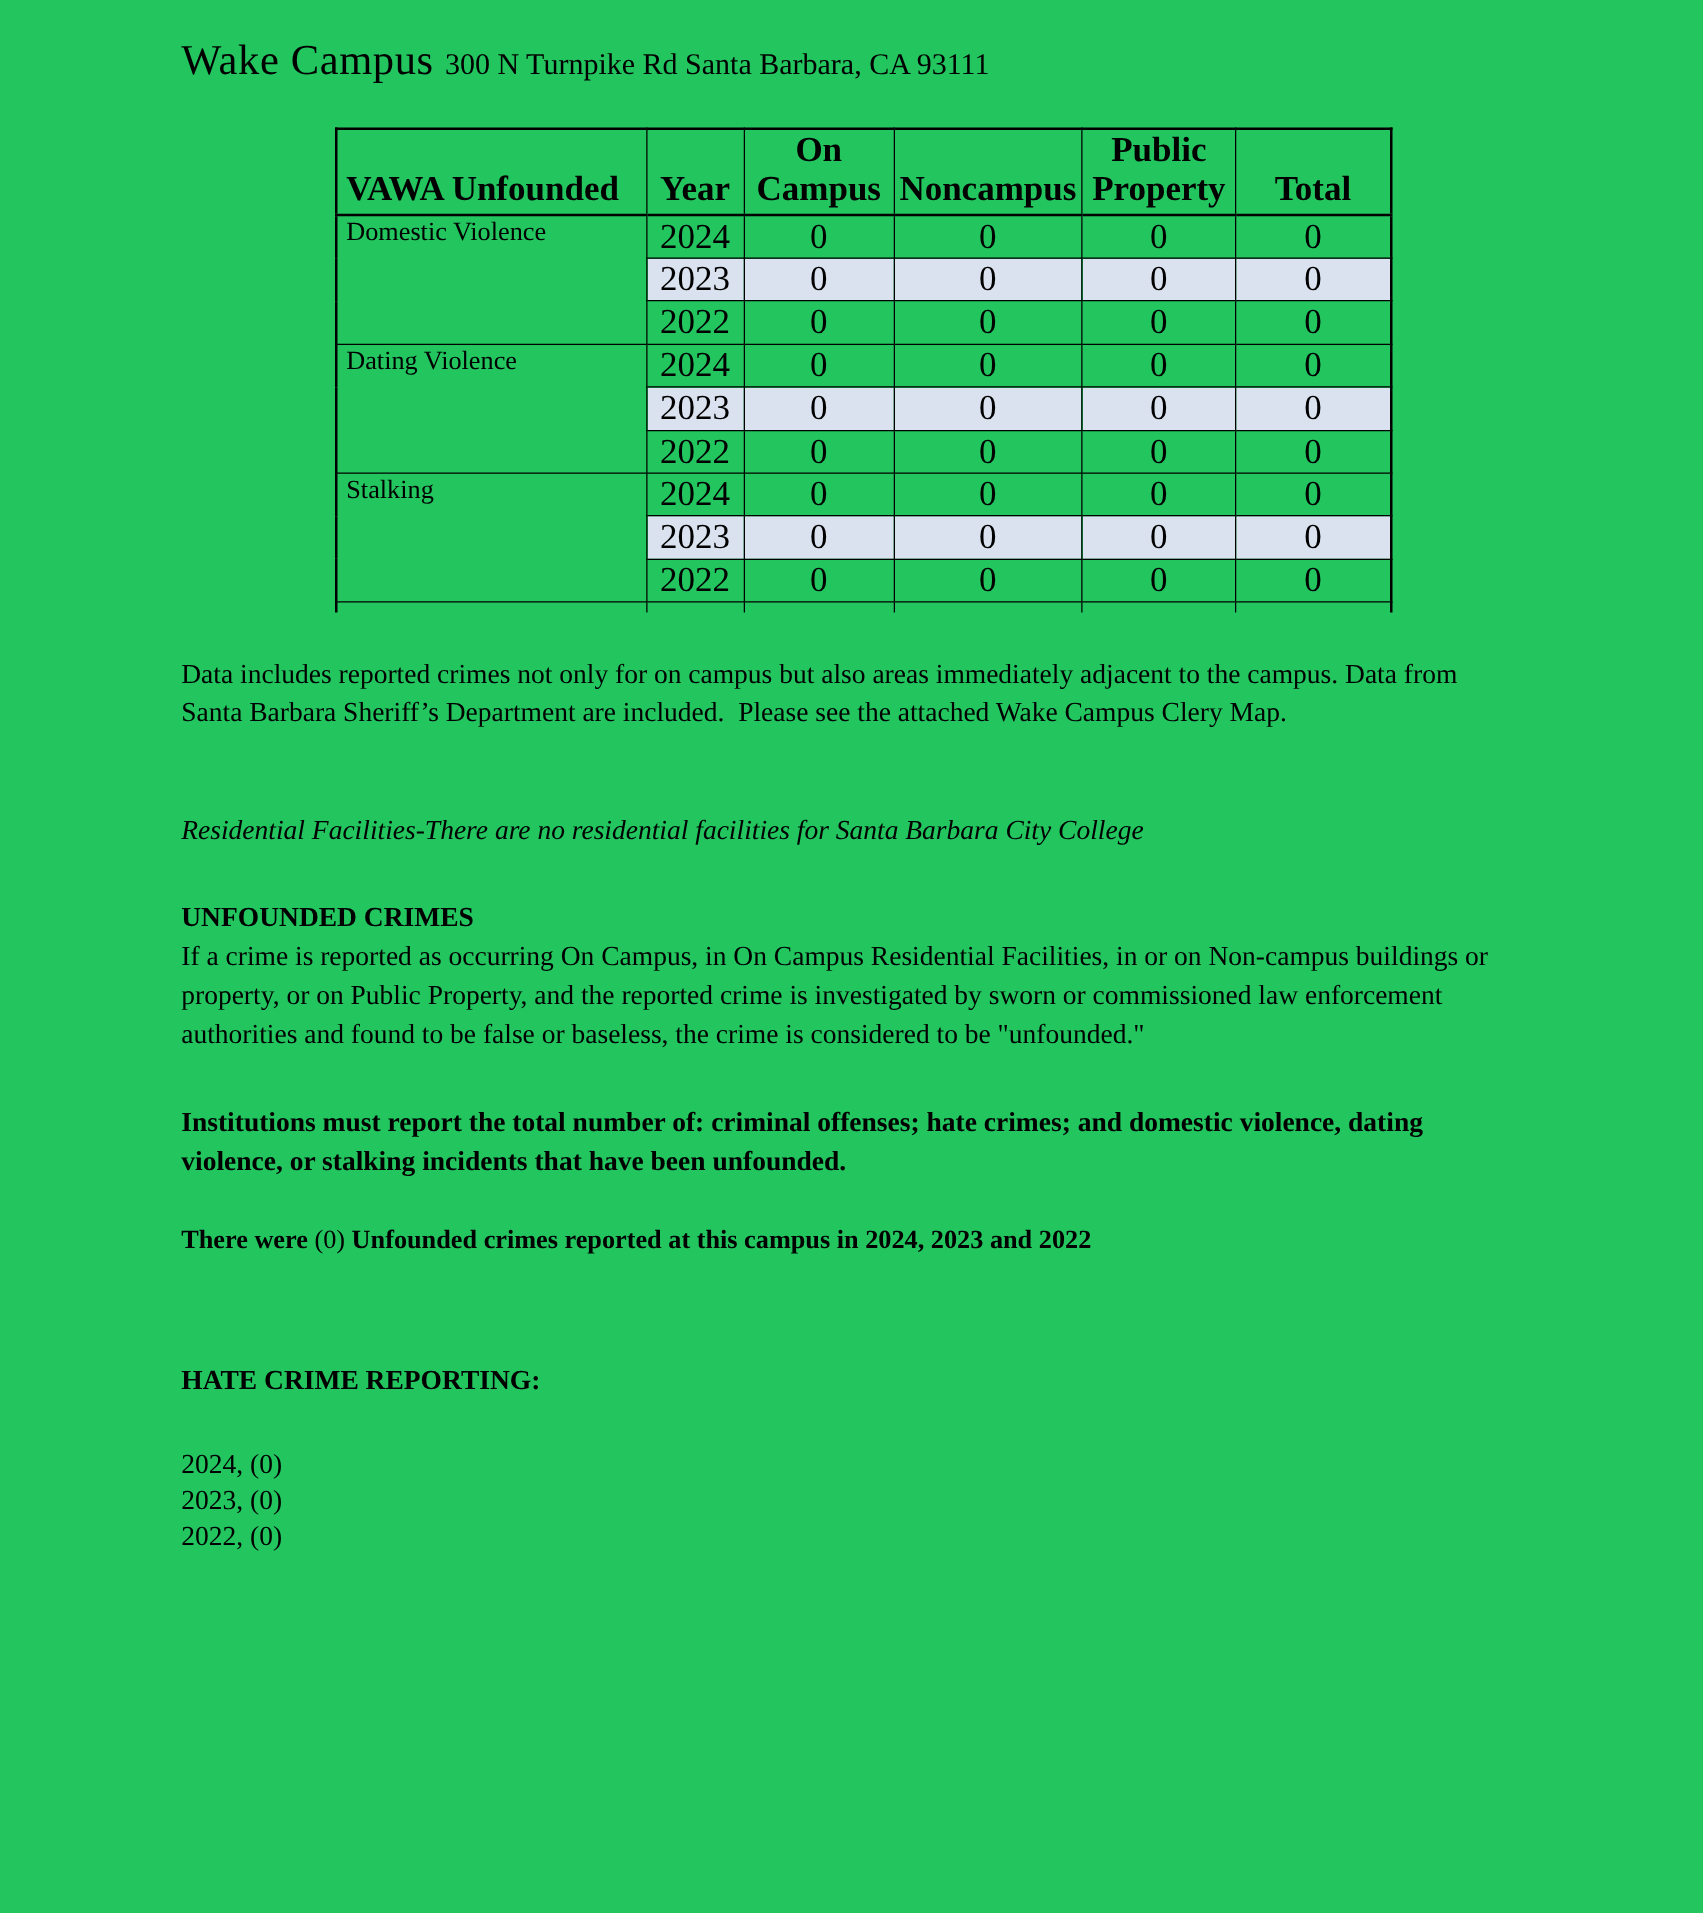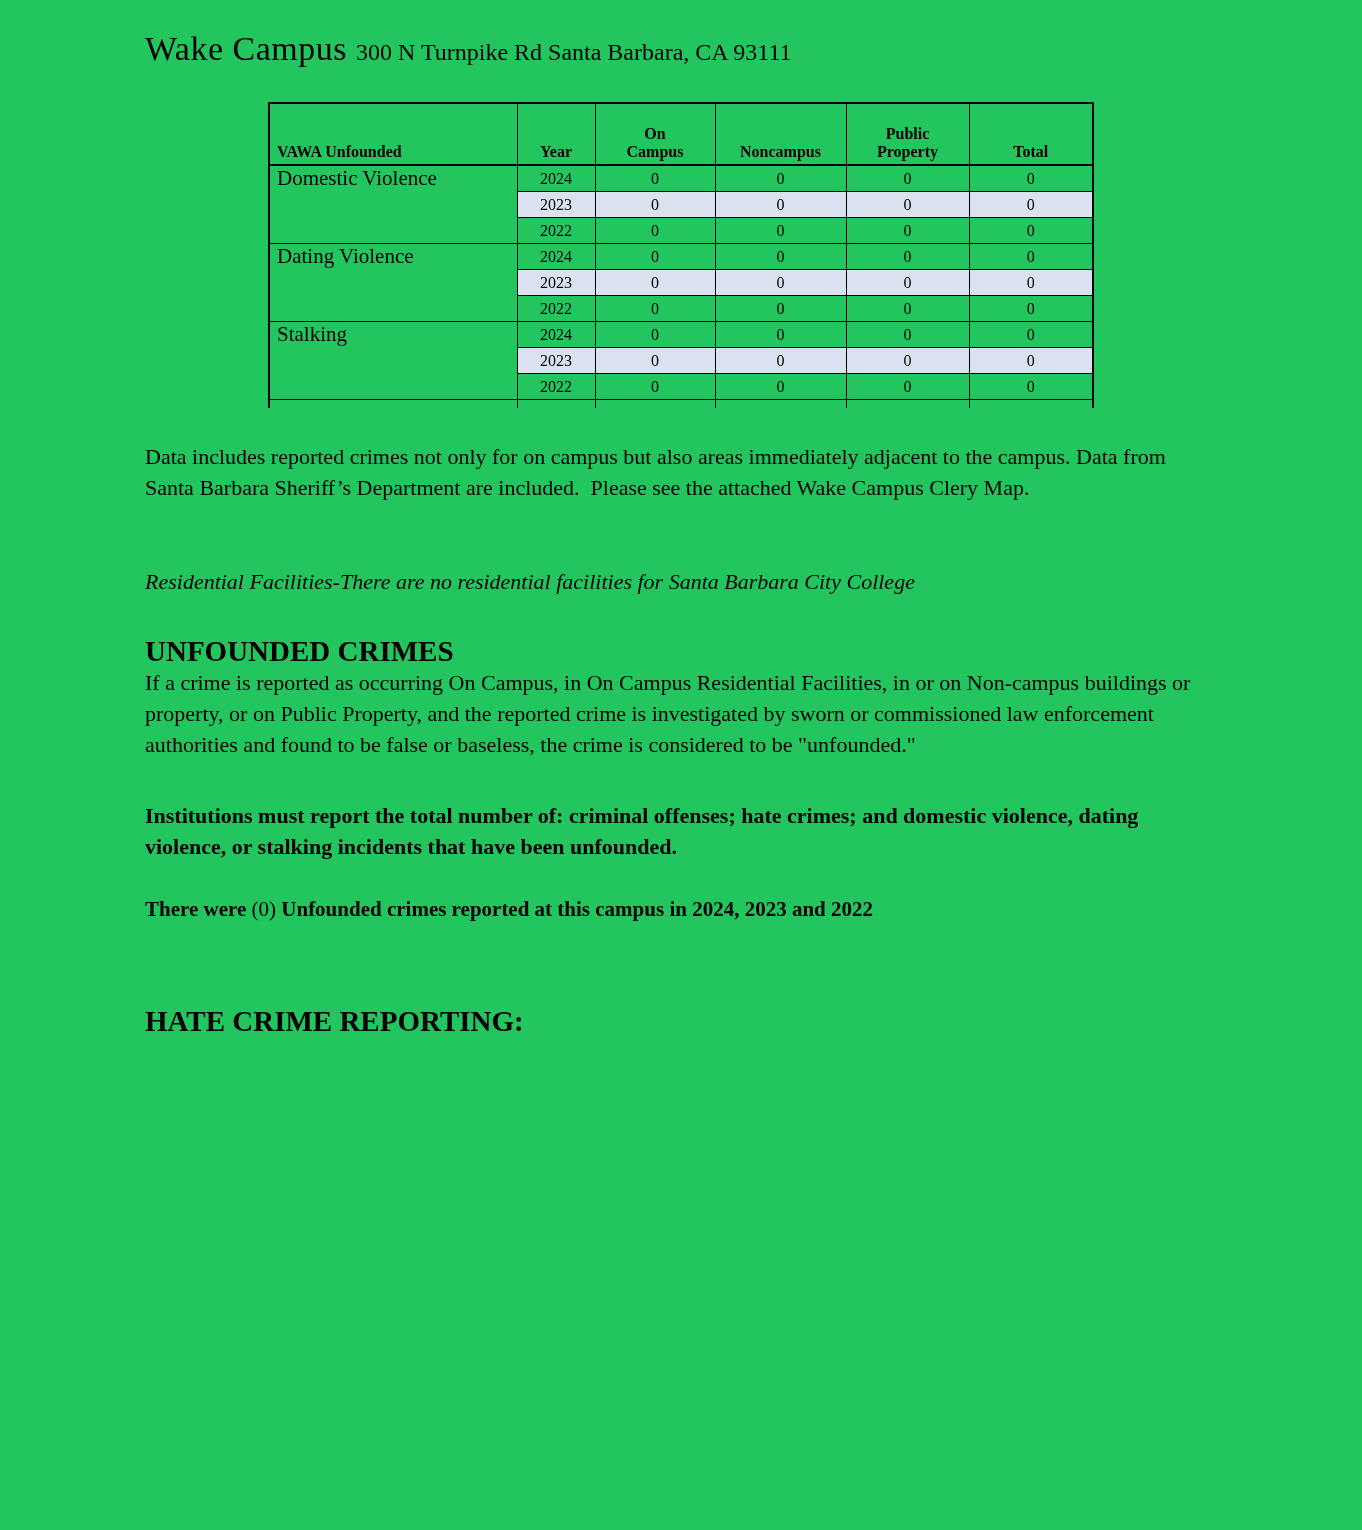--- a/index.html
+++ b/index.html
@@ -33,21 +33,21 @@
   
   table.vawa {
     border-collapse: collapse;
     margin: 34px 0 0 123px;
     border: 2px solid #000;
     border-bottom: 0;
     table-layout: fixed;
   }
   table.vawa th, table.vawa td {
     border: 1px solid #000;
-    font-size: 16px;
+    font-size: 28px;
     padding: 1px 4px;
     line-height: 1.12;
     overflow: hidden;
   }
   table.vawa th {
     border-bottom: 2px solid #000;
     font-weight: bold;
     text-align: center;
     vertical-align: bottom;
     white-space: pre-line;
@@ -81,21 +81,21 @@
   }
   .doc p {
     font-size: 22px;
     line-height: 31px;
     margin: 0;
     white-space: pre-wrap;
   }
   p.data-note { margin-top: 33px; }
   p.residential { margin-top: 63px; font-style: italic; }
   h2.section-heading {
-    font-size: 29px;
+    font-size: 22px;
     line-height: 31px;
     margin: 39px 0 0 0;
     font-weight: bold;
   }
   p.unfounded-body { margin-top: 0; }
   p.institutions { margin-top: 40px; font-weight: bold; }
   p.statement {
     margin-top: 32px;
     font-size: 21px;
   }
@@ -223,14 +223,19 @@
   <h2 class="section-heading">UNFOUNDED CRIMES</h2>
 
   <p class="unfounded-body">If a crime is reported as occurring On Campus, in On Campus Residential Facilities, in or on Non-campus buildings or property, or on Public Property, and the reported crime is investigated by sworn or commissioned law enforcement authorities and found to be false or baseless, the crime is considered to be "unfounded."</p>
 
   <p class="institutions">Institutions must report the total number of: criminal offenses; hate crimes; and domestic violence, dating violence, or stalking incidents that have been unfounded.</p>
 
   <p class="statement"><strong>There were </strong><span>(0)</span><strong> Unfounded crimes reported at this campus in 2024, 2023 and 2022</strong></p>
 
   <h2 class="section-heading hate-heading">HATE CRIME REPORTING:</h2>
 
+  <div class="yearlist">
+    <div class="yearline">2024, (0)</div>
+    <div class="yearline">2023, (0)</div>
+    <div class="yearline">2022, (0)</div>
+  </div>
 
 </div>
 
 </body></html>

